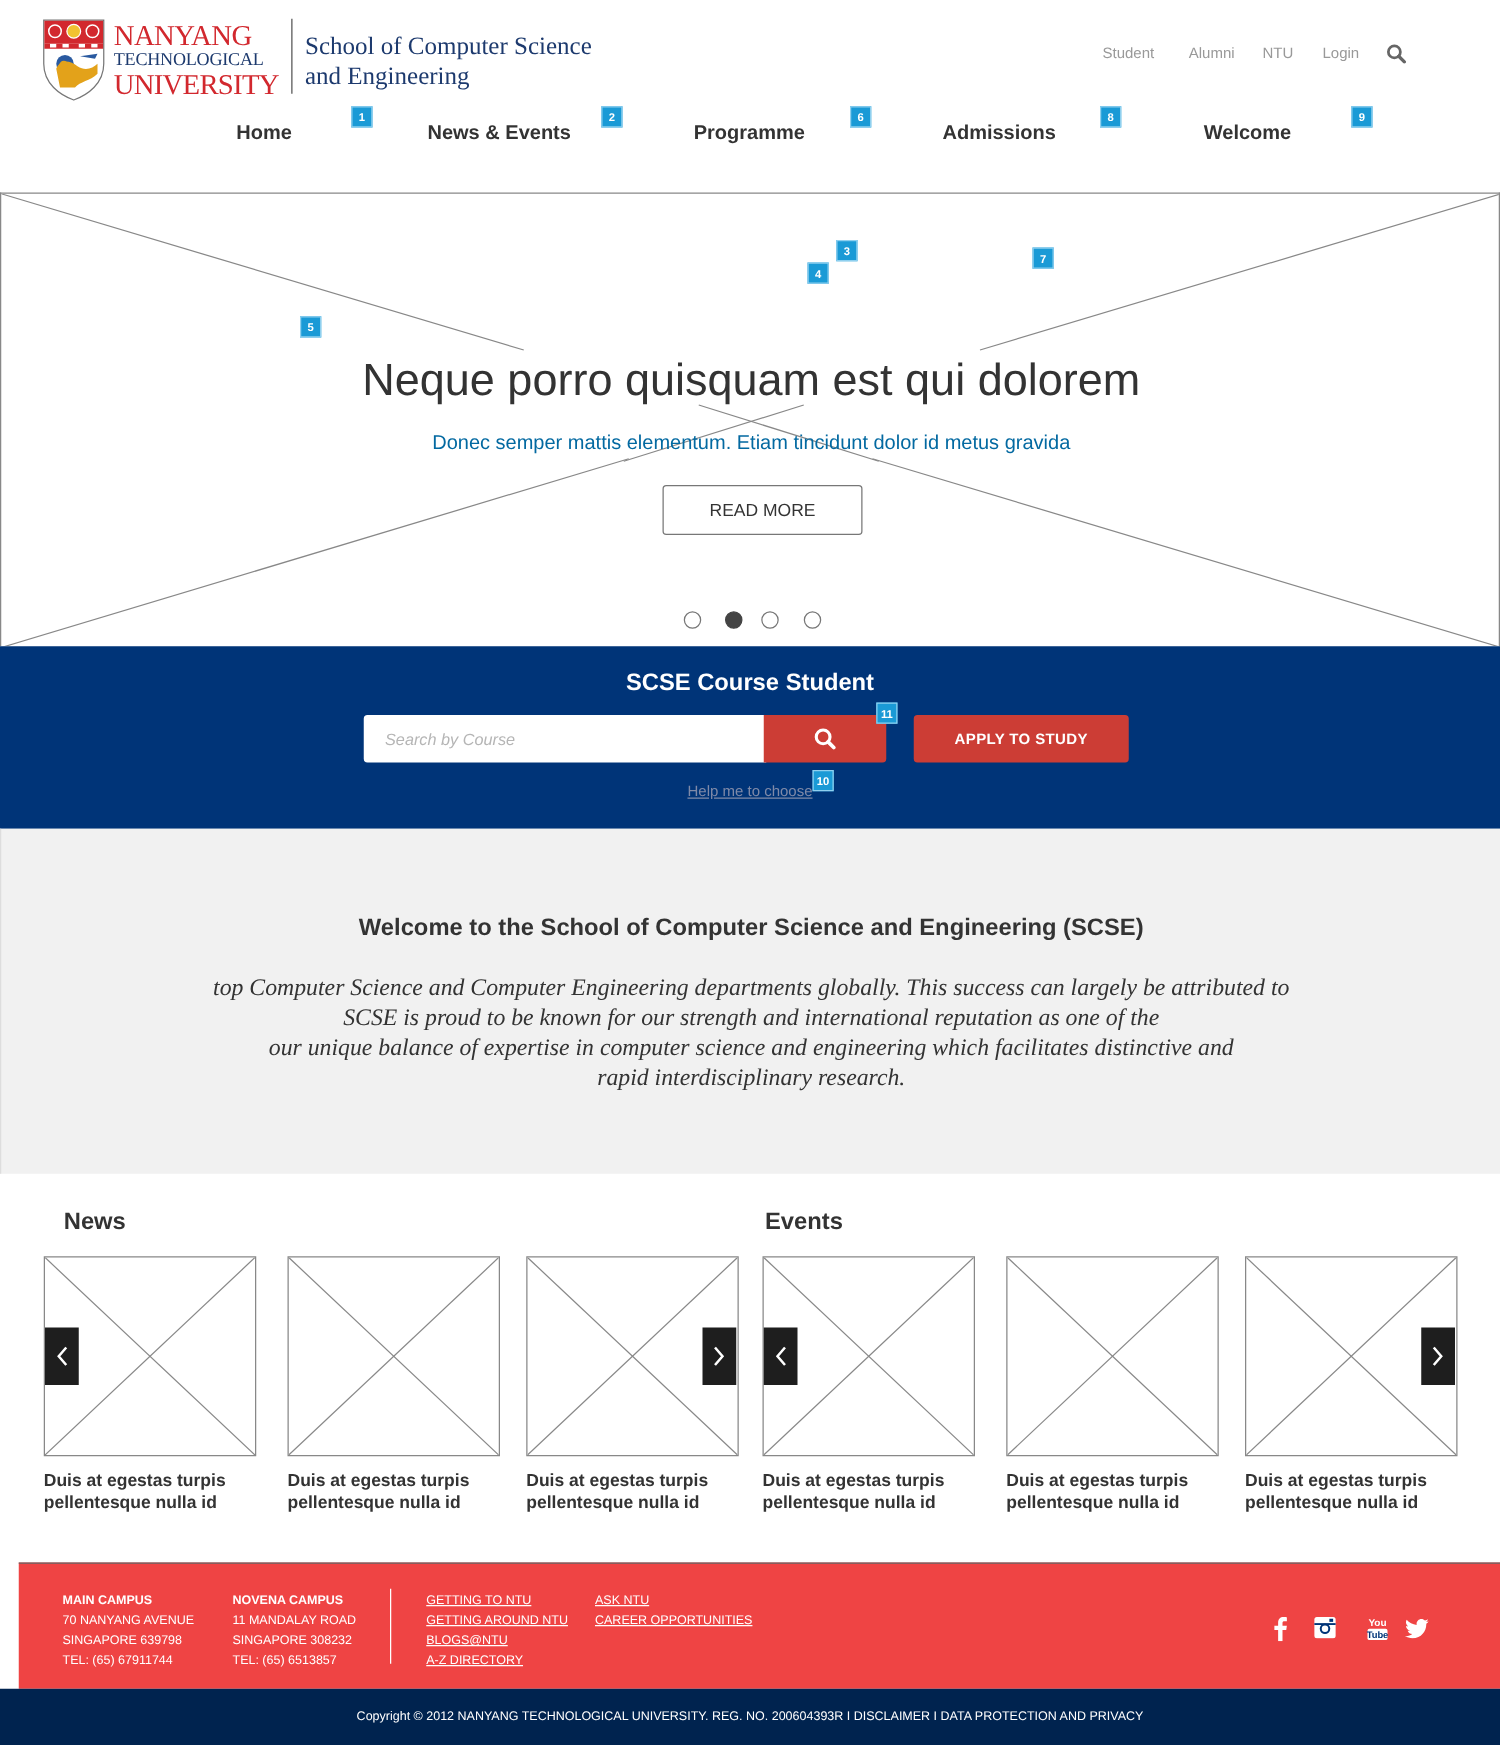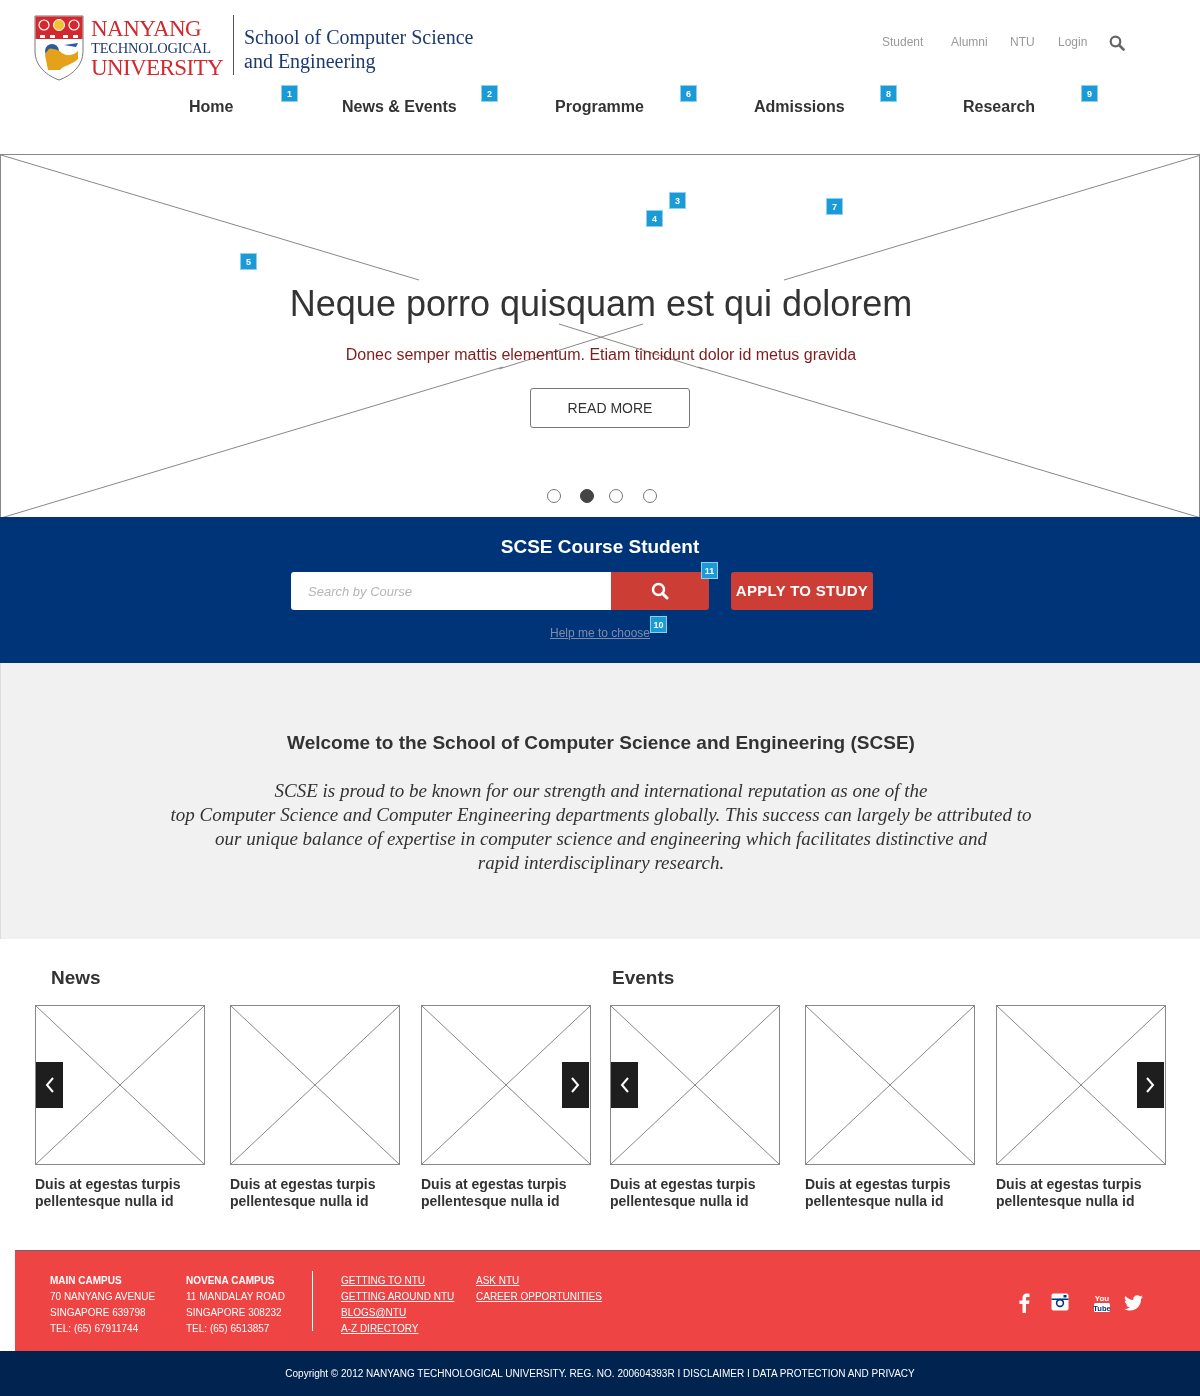--- a/index.html
+++ b/index.html
@@ -23,33 +23,33 @@
 
   .mainnav { position: absolute; left: 0; top: 98px; width: 1200px; height: 22px; }
   .nav-item { position: absolute; top: 0; font-size: 16px; font-weight: bold; color: #333; white-space: nowrap; }
 
   .marker { position: absolute; width: 17px; height: 17px; background: #1a9ad6; color: #fff; font-size: 9px; font-weight: bold; line-height: 17px; text-align: center; border: 1px solid #8fd0ef; font-family: "Liberation Sans", sans-serif; }
 
   
   .hero { position: absolute; left: 0; top: 154px; width: 1200px; height: 363px; border: 1px solid #888; border-bottom: none; background: #fff; overflow: hidden; }
   .hero svg.xlines { position: absolute; left: 0; top: 0; }
   .hero-title { position: absolute; left: 0; width: 1200px; top: 128px; text-align: center; font-size: 36px; color: #333; }
-  .hero-sub { position: absolute; left: 0; width: 1200px; top: 191px; text-align: center; font-size: 16px; color: #7f1d1d; }
+  .hero-sub { position: absolute; left: 0; width: 1200px; top: 191px; text-align: center; font-size: 16px; color: #0369a1; }
   .read-more { position: absolute; left: 529px; top: 233px; width: 160px; height: 40px; border: 1px solid #777; border-radius: 3px; background: #fff; font-size: 14px; color: #333; text-align: center; line-height: 38px; cursor: pointer; }
   .dot { position: absolute; top: 334px; width: 14px; height: 14px; border-radius: 50%; border: 1px solid #777; background: #fff; }
   .dot.active { background: #444; border-color: #444; }
 
   
   .finder { position: absolute; left: 0; top: 517px; width: 1200px; height: 146px; background: #003478; }
   .finder-title { position: absolute; left: 0; top: 19px; width: 1200px; text-align: center; font-size: 19px; font-weight: bold; color: #fff; }
   .finder-input { position: absolute; left: 291px; top: 55px; width: 322px; height: 38px; border: none; border-radius: 3px 0 0 3px; background: #fff; padding-left: 17px; font-size: 13px; font-style: italic; color: #aaa; font-family: "Liberation Sans", sans-serif; outline: none; }
   .finder-input::placeholder { color: #b5b5b5; font-style: italic; }
   .finder-search-btn { position: absolute; left: 611px; top: 55px; width: 98px; height: 38px; background: #cc3d35; border-radius: 0 3px 3px 0; cursor: pointer; }
   .finder-search-btn svg { position: absolute; left: 40px; top: 10px; }
-  .apply-btn { position: absolute; left: 731px; top: 55px; width: 142px; height: 38px; background: #cc3d35; border-radius: 3px; color: #fff; font-size: 15px; font-weight: bold; text-align: center; line-height: 38px; letter-spacing: 0.3px; cursor: pointer; }
+  .apply-btn { position: absolute; left: 731px; top: 55px; width: 172px; height: 38px; background: #cc3d35; border-radius: 3px; color: #fff; font-size: 12px; font-weight: bold; text-align: center; line-height: 38px; letter-spacing: 0.3px; cursor: pointer; }
   .help-link { position: absolute; left: 0; top: 109px; width: 1200px; text-align: center; font-size: 12px; color: #7f8aa8; text-decoration: underline; }
 
   
   .welcome { position: absolute; left: 0; top: 663px; width: 1200px; height: 276px; background: #f1f1f1; border-left: 1px solid #ddd; }
   .welcome-title { position: absolute; left: 0; top: 69px; width: 1200px; text-align: center; font-size: 19px; font-weight: bold; color: #333; }
   .welcome-body { position: absolute; left: 0; top: 116px; width: 1200px; text-align: center; font-family: "Liberation Serif", serif; font-style: italic; font-size: 19px; line-height: 24px; color: #333; }
 
   
   .section-title { position: absolute; top: 967px; font-size: 19px; font-weight: bold; color: #333; }
   .card { position: absolute; top: 1005px; width: 170px; }
@@ -104,21 +104,21 @@
   <svg class="search-top" viewBox="0 0 16 16" width="16" height="16">
     <circle cx="6.5" cy="6.5" r="4.8" fill="none" stroke="#666" stroke-width="2.2"></circle>
     <line x1="10" y1="10" x2="14.5" y2="14.5" stroke="#666" stroke-width="2.6" stroke-linecap="round"></line>
   </svg>
 
   <nav class="mainnav">
     <div class="nav-item" style="left:189px">Home</div>
     <div class="nav-item" style="left:342px">News &amp; Events</div>
     <div class="nav-item" style="left:555px">Programme</div>
     <div class="nav-item" style="left:754px">Admissions</div>
-    <div class="nav-item" style="left:963px">Research</div>
+    <div class="nav-item" style="left:963px">Welcome</div>
   </nav>
   <div class="marker" style="left:281px; top:85px">1</div>
   <div class="marker" style="left:481px; top:85px">2</div>
   <div class="marker" style="left:680px; top:85px">6</div>
   <div class="marker" style="left:880px; top:85px">8</div>
   <div class="marker" style="left:1081px; top:85px">9</div>
 </div>
 
 <section class="hero">
   <svg class="xlines" width="1200" height="363" viewBox="0 0 1200 363">
@@ -161,22 +161,22 @@
   </div>
   <div class="apply-btn">APPLY TO STUDY</div>
   <div class="help-link">Help me to choose</div>
   <div class="marker" style="left:701px; top:45px">11</div>
   <div class="marker" style="left:650px; top:99px">10</div>
 </section>
 
 <section class="welcome">
   <div class="welcome-title">Welcome to the School of Computer Science and Engineering (SCSE)</div>
   <div class="welcome-body">
+    <div>top Computer Science and Computer Engineering departments globally. This success can largely be attributed to</div>
     <div>SCSE is proud to be known for our strength and international reputation as one of the</div>
-    <div>top Computer Science and Computer Engineering departments globally. This success can largely be attributed to</div>
     <div>our unique balance of expertise in computer science and engineering which facilitates distinctive and</div>
     <div>rapid interdisciplinary research.</div>
   </div>
 </section>
 
 <div class="section-title" style="left:51px">News</div>
 <div class="section-title" style="left:612px">Events</div>
 
 <div class="card" style="left:35px">
   <div class="card-img">

